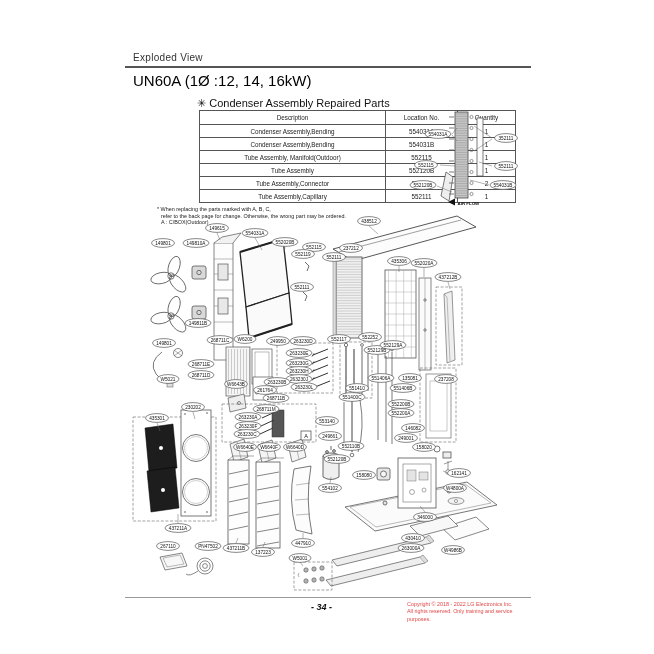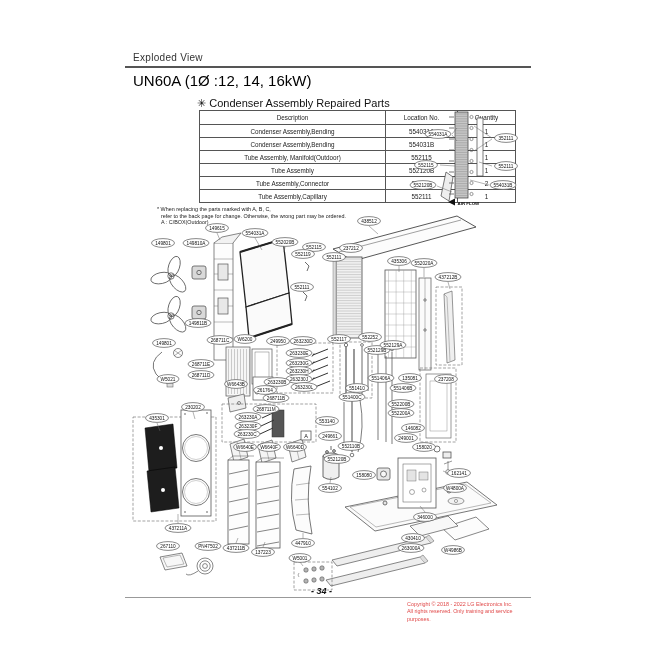--- a/index.html
+++ b/index.html
@@ -14,21 +14,21 @@
        table-layout:fixed;font-size:6.3px;color:#222}
   #parts-table th,#parts-table td{border:1px solid #555;text-align:center;padding:0;font-weight:normal;
        overflow:hidden;white-space:nowrap}
   #parts-table th{height:13px}
   #parts-table td{height:12px}
   .note-block{left:157px;top:206px;font-size:5.4px;line-height:6.6px;color:#222}
   .note-line.indent{margin-left:4px}
   #exploded-svg{position:absolute;left:0;top:0;width:654px;height:654px}
   #exploded-svg text{font-family:"Liberation Sans",sans-serif}
   .footer-rule{left:125px;top:597px;width:406px;height:1px;background:#999}
-  .page-number{left:311px;top:586px;font-size:9px;font-weight:bold;font-style:italic;color:#111}
+  .page-number{left:311px;top:602px;font-size:9px;font-weight:bold;font-style:italic;color:#111}
   .copyright{left:407px;top:601px;width:128px;font-size:5.4px;line-height:7.4px;color:#e04848}
 </style>
 </head>
 <body>
 
 <div class="abs header-title">Exploded View</div>
 <div class="abs header-rule"></div>
 <div class="abs model-title">UN60A (1Ø :12, 14, 16kW)</div>
 <div class="abs section-label">
   <span>✳</span>

